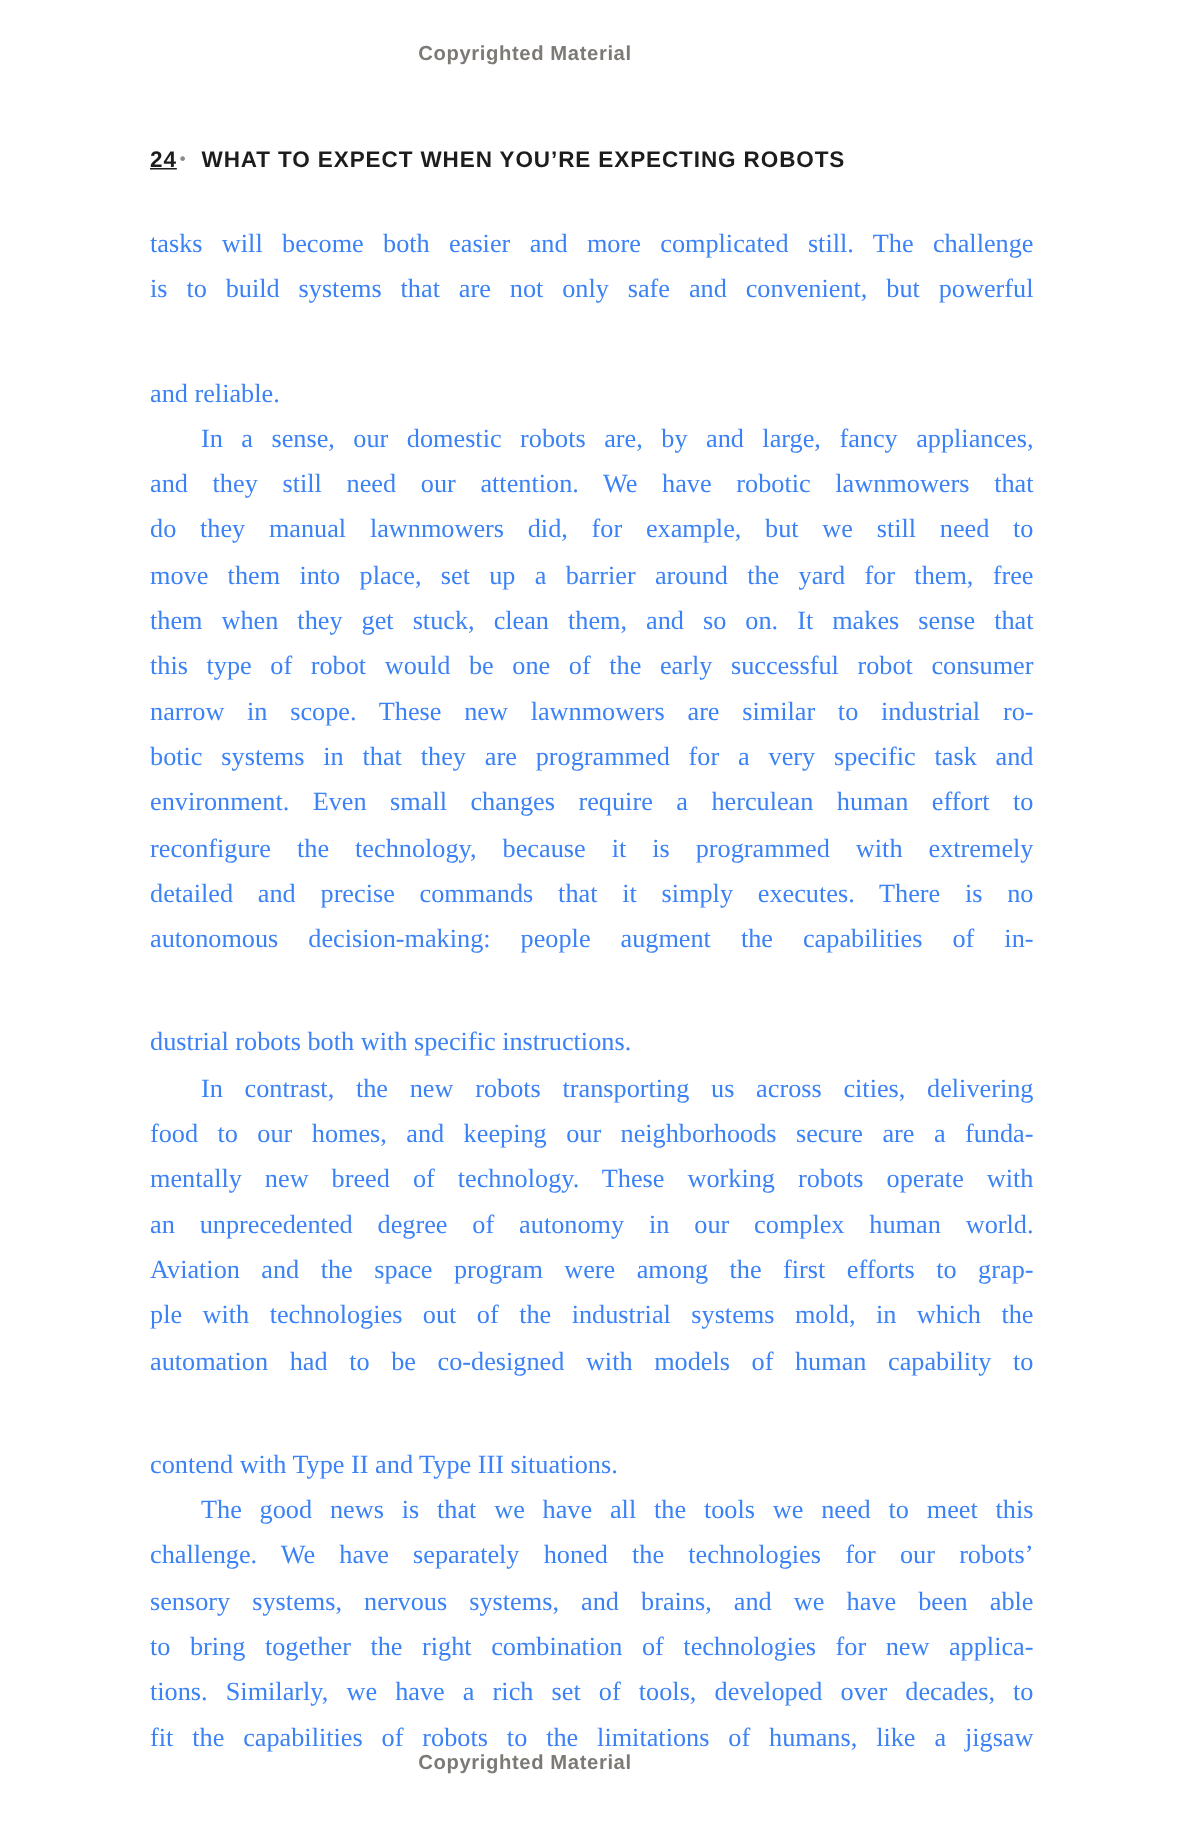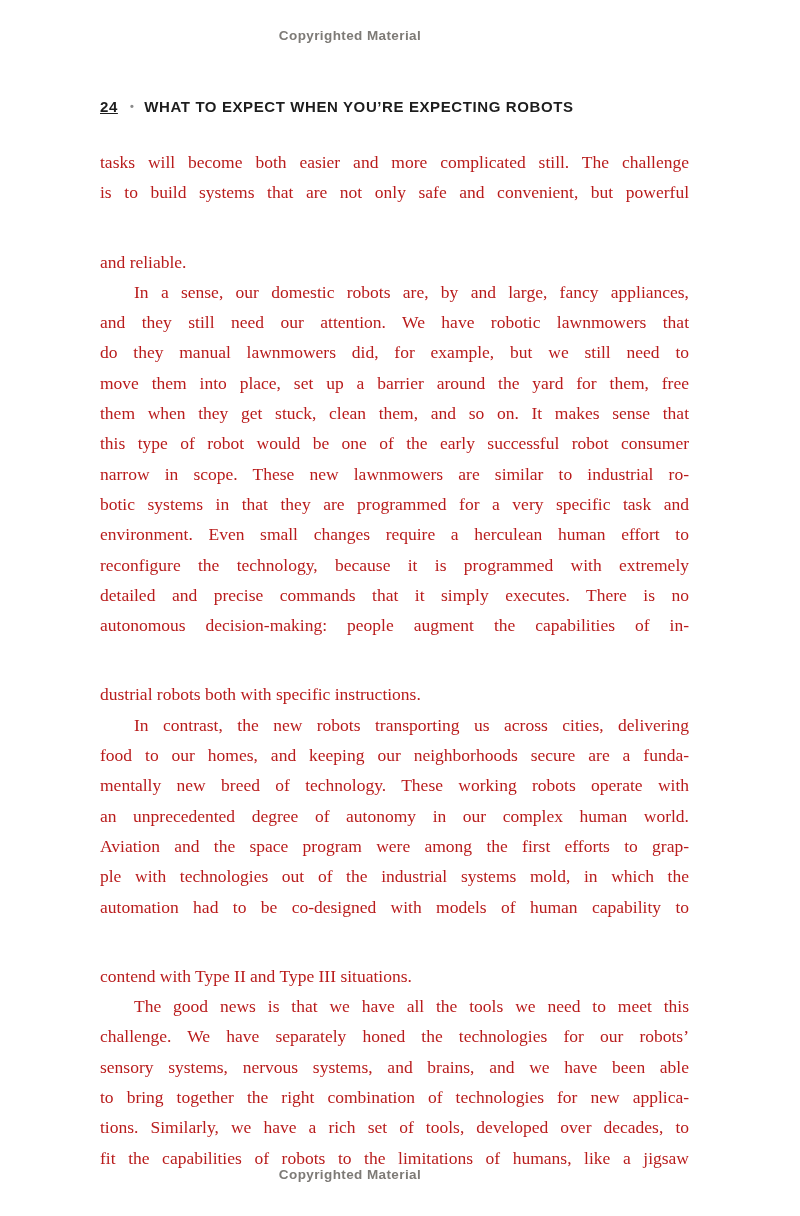--- a/index.html
+++ b/index.html
@@ -35,36 +35,36 @@
     top: 98px;
     left: 100px;
     width: 589px;
     font-family: "Liberation Sans", sans-serif;
     font-weight: bold;
     font-size: 15px;
     letter-spacing: 0.6px;
     color: #1d1d1d;
     white-space: nowrap;
   }
-  .running-header .page-number { margin-right: 12px; text-decoration: underline; }
+  .running-header .page-number { margin-right: 2px; text-decoration: underline; }
   .running-header .separator {
     color: #8a8a8a;
     font-size: 11px;
     vertical-align: 2px;
     margin-right: 10px;
   }
 
   .page-body {
     position: absolute;
     top: 147px;
     left: 100px;
     width: 589px;
     font-size: 17.5px;
     line-height: 30.3px;
-    color: #b91c1c;
+    color: #3b82f6;
   }
   .paragraph { margin: 0; padding: 0; }
   .line {
     text-align: justify;
     text-align-last: justify;
   }
   .line.last { text-align-last: left; margin-top: 39px; }
   .line.indent { text-indent: 34px; }
 </style>
 </head>

